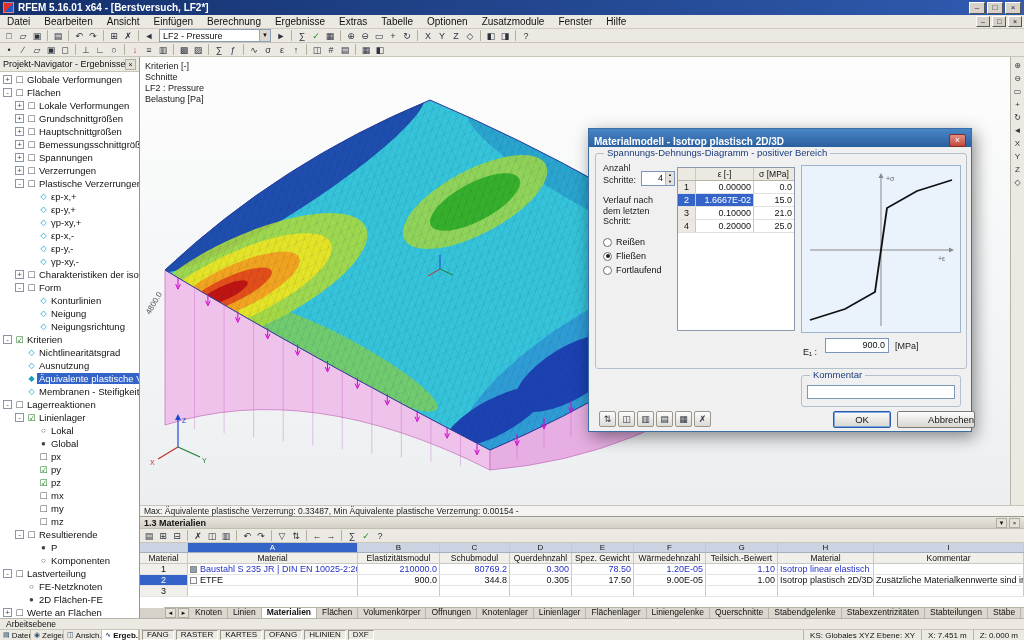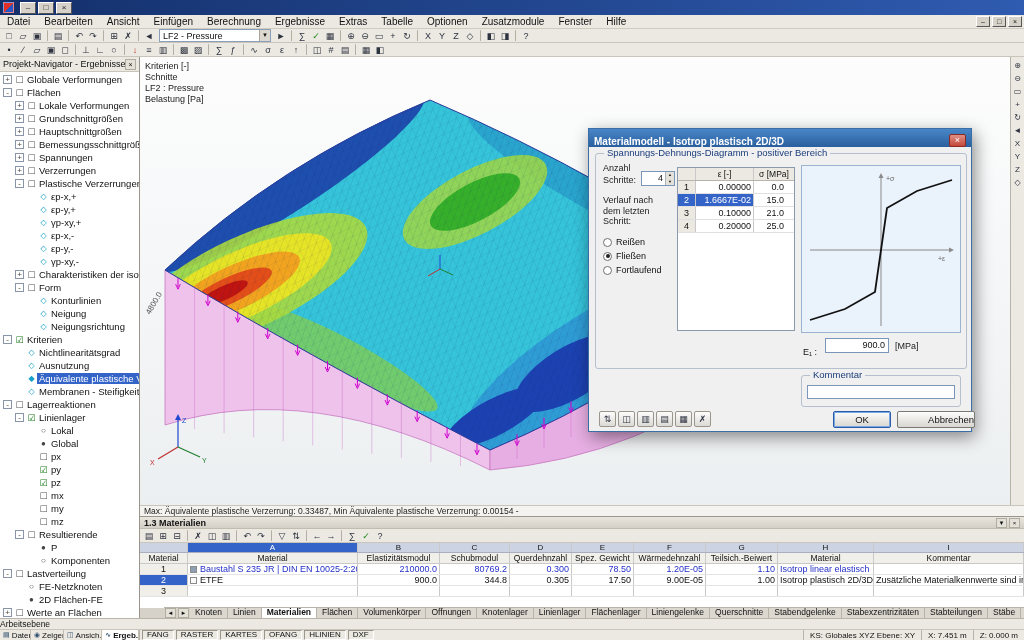--- a/index.html
+++ b/index.html
@@ -64,21 +64,21 @@
   .selnr{background:#3464c8 !important;color:#fff;}
   .blu{color:#2430c8;}
   .sw{display:inline-block;width:7px;height:7px;border:1px solid #8a8a8a;margin-right:3px;flex:none;}
   .sw.sw1{background:#8ea0b4;} .sw.sw2{background:#fafafa;} .sw.swn{visibility:hidden;}
   #mtabs{position:absolute;left:140px;top:607px;width:884px;height:11px;background:#d6d2ca;border-top:1px solid #b8b4aa;display:flex;align-items:flex-end;overflow:hidden;margin-left:24px;}
   .mtarr{width:11px;height:10px;font-size:6px;line-height:9px;text-align:center;background:#e4e1d8;border:1px solid #b0aca0;margin:0 1px;flex:none;}
   .mtab{height:11px;line-height:11px;padding:0 5px;font-size:8.5px;border-right:1px solid #b8b4aa;background:#dcd8d0;white-space:nowrap;flex:none;}
   .mtab.act{background:#fff;font-weight:bold;}
 
   
-  #msgrow{position:absolute;left:0;top:618px;width:1024px;height:11px;background:#ece9e2;border-top:1px solid #b8b4aa;font-size:8.5px;line-height:10px;}
+  #msgrow{position:absolute;left:0;top:618px;width:1024px;height:11px;background:#ece9e2;border-top:1px solid #b8b4aa;font-size:8.5px;line-height:10px;padding-left:6px;}
   #statusrow{position:absolute;left:0;top:629px;width:1024px;height:11px;background:#ece9e2;border-top:1px solid #c9c5ba;display:flex;align-items:center;font-size:8px;}
   .navtabs{width:140px;display:flex;flex:none;border-right:1px solid #b8b4aa;height:11px;}
   .ntab{display:inline-flex;align-items:center;gap:2px;padding:0 3px;height:11px;border-right:1px solid #c2beb2;white-space:nowrap;overflow:hidden;}
   .ntab.act{background:#fff;font-weight:bold;}
   .ntg{font-size:7px;color:#30506e;}
   .stog{border:1px solid;border-color:#9a968c #fff #fff #9a968c;background:#ece9e2;padding:0 4px;margin-left:2px;height:10px;line-height:8px;display:inline-flex;align-items:center;}
   .sspacer{flex:1;}
   .sseg{border-left:1px solid #b8b4aa;padding:0 6px;height:11px;display:inline-flex;align-items:center;white-space:nowrap;}
 
   
@@ -97,41 +97,42 @@
   .dradios{position:absolute;display:flex;flex-direction:column;gap:4px;}
   .drad{display:flex;align-items:center;font-size:9px;white-space:nowrap;}
   .rc{width:9px;height:9px;border:1px solid #707070;border-radius:50%;background:#fff;display:inline-flex;align-items:center;justify-content:center;margin-right:4px;flex:none;}
   .rdot{width:4px;height:4px;border-radius:50%;background:transparent;}
   .rdot.on{background:#222;}
   .dtablewrap{position:absolute;left:88px;top:38px;width:118px;height:164px;background:#fff;border:1px solid #8a9aac;overflow:hidden;}
   .dthead,.dtrow{display:flex;height:13px;border-bottom:1px solid #e0e0e0;font-size:9px;align-items:center;}
   .dthead{background:#ece9e2;border-bottom:1px solid #b8b4aa;font-size:8.5px;}
   .dnr{width:18px;text-align:center;border-right:1px solid #c8c8c8;background:#ece9e2;height:100%;line-height:13px;flex:none;}
   .deps{width:58px;border-right:1px solid #c8c8c8;padding-right:2px;height:100%;line-height:13px;flex:none;}
-  .dsig{flex:1;padding-right:10px;height:100%;line-height:13px;}
+  .dsig{flex:1;padding-right:2px;height:100%;line-height:13px;}
   .dthead .deps,.dthead .dsig{text-align:center;padding-right:0;}
   .tnum{text-align:right;}
   .selc{background:#3464c8;color:#fff;}
   .dplot{position:absolute;left:212px;top:36px;width:160px;height:168px;background:#eaf2fb;border:1px solid #9ab4d0;}
   .de1lab{position:absolute;left:214px;top:218px;font-size:9px;}
   .de1box{position:absolute;left:236px;top:209px;width:64px;height:15px;background:#fff;border:1px solid #7a96b8;text-align:right;font-size:9px;line-height:13px;padding-right:3px;}
   .de1unit{position:absolute;left:306px;top:212px;font-size:9px;color:#222;}
   .dcomment{position:absolute;left:212px;top:246px;width:160px;height:32px;border:1px solid #b4c0ce;border-radius:3px;}
   .dcomment input{position:absolute;left:5px;top:9px;width:148px;height:14px;border:1px solid #7a96b8;font-size:9px;padding:0 2px;font-family:inherit;}
   .dtools{position:absolute;left:10px;top:282px;display:flex;gap:2px;}
   .dtool{width:17px;height:16px;background:linear-gradient(#fdfdfd,#dcdad4);border:1px solid #9a968c;border-radius:2px;font-size:9px;line-height:14px;text-align:center;color:#2e3340;}
   .dbtn{position:absolute;height:17px;background:linear-gradient(#fdfdfd,#d8d6d0);border:1px solid #7a7a74;border-radius:2px;font-size:9.5px;text-align:center;line-height:15px;}
   .dok{left:244px;top:282px;width:58px;border:1px solid #2a5aa8;box-shadow:0 0 0 1px #7aa8e0 inset;}
   .dcancel{left:308px;top:282px;width:78px;text-align:right;}
 </style>
 </head>
 <body>
 
 <div id="titlebar">
   <span class="wicon"></span>
+  <span class="wtitle">RFEM 5.16.01 x64 - [Berstversuch, LF2*]</span>
   <span class="wbtn">–</span>
   <span class="wbtn">□</span>
   <span class="wbtn">×</span>
 </div>
 
 <div id="menubar">
 
     <span class="mitem">Datei</span>
 
     <span class="mitem">Bearbeiten</span>

